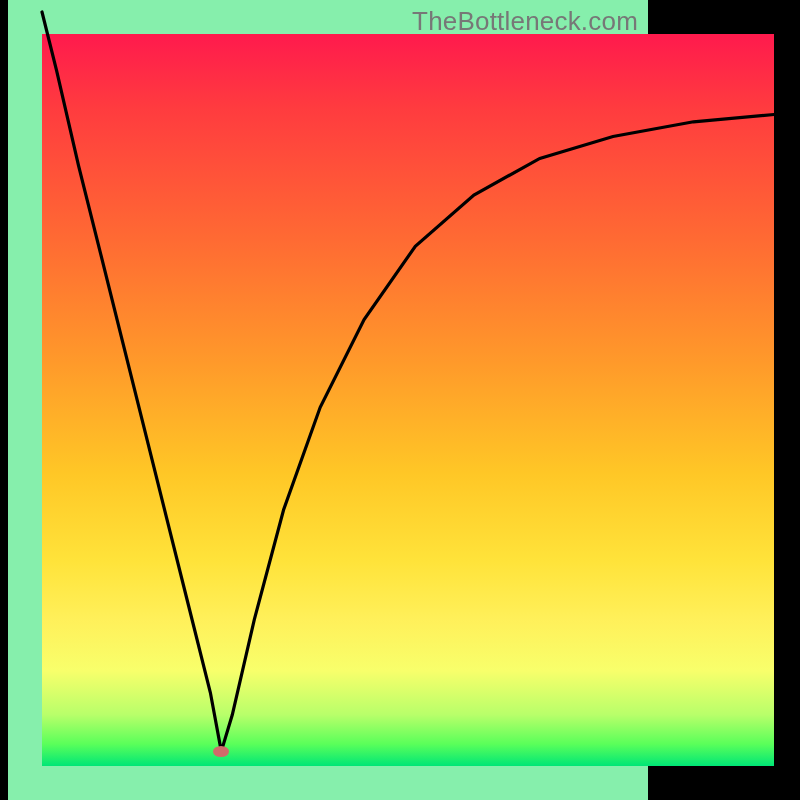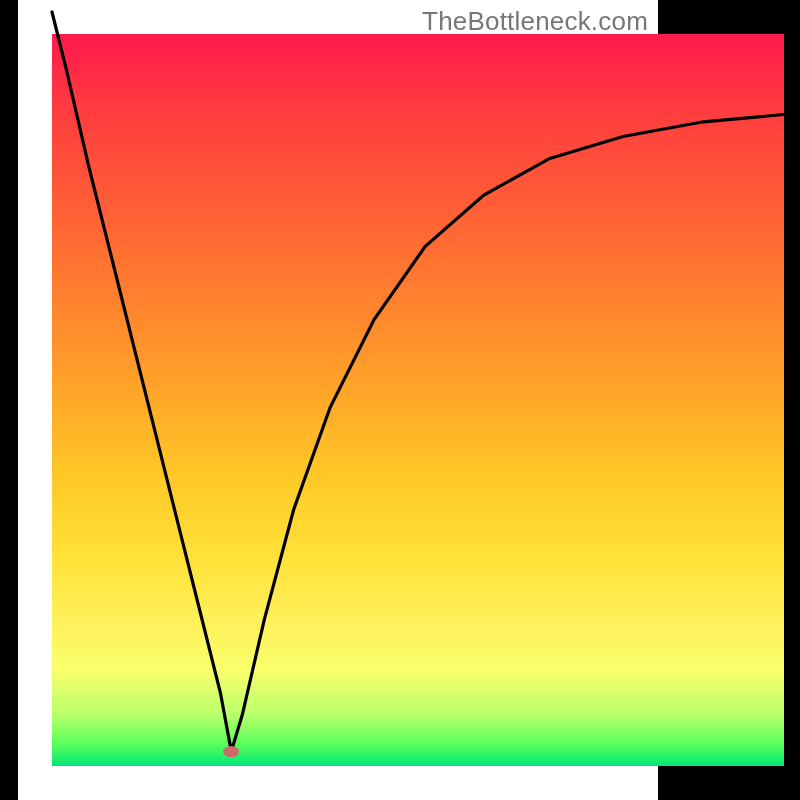--- a/index.html
+++ b/index.html
@@ -6,25 +6,25 @@
     margin: 0;
     padding: 0;
     width: 800px;
     height: 800px;
     background: #000;
     overflow: hidden;
     font-family: Arial, Helvetica, sans-serif;
   }
   .frame {
     position: absolute;
-    left: 18px;
+    left: 8px;
     top: 0;
     width: 640px;
     height: 800px;
-    background: #ffffff;
+    background: #86efac;
   }
   .plot-area {
     position: absolute;
     left: 34px;
     top: 34px;
     width: 732px;
     height: 732px;
     
     background: linear-gradient(
       to bottom,

